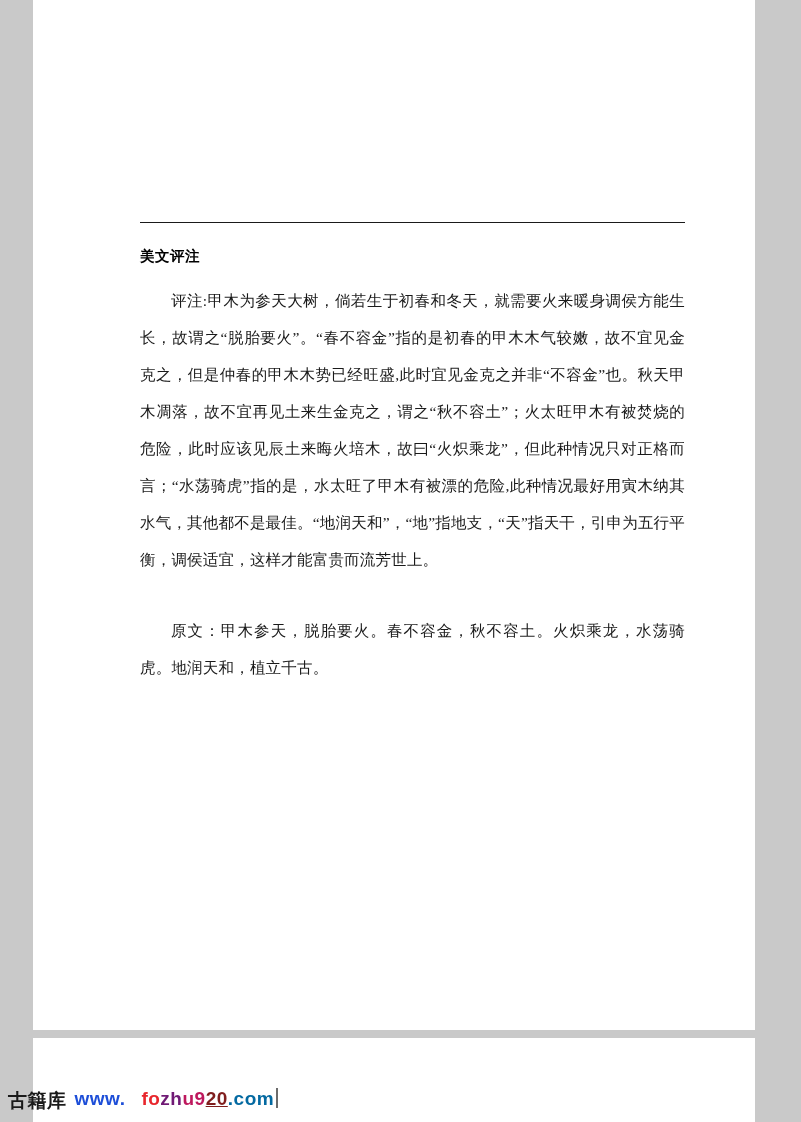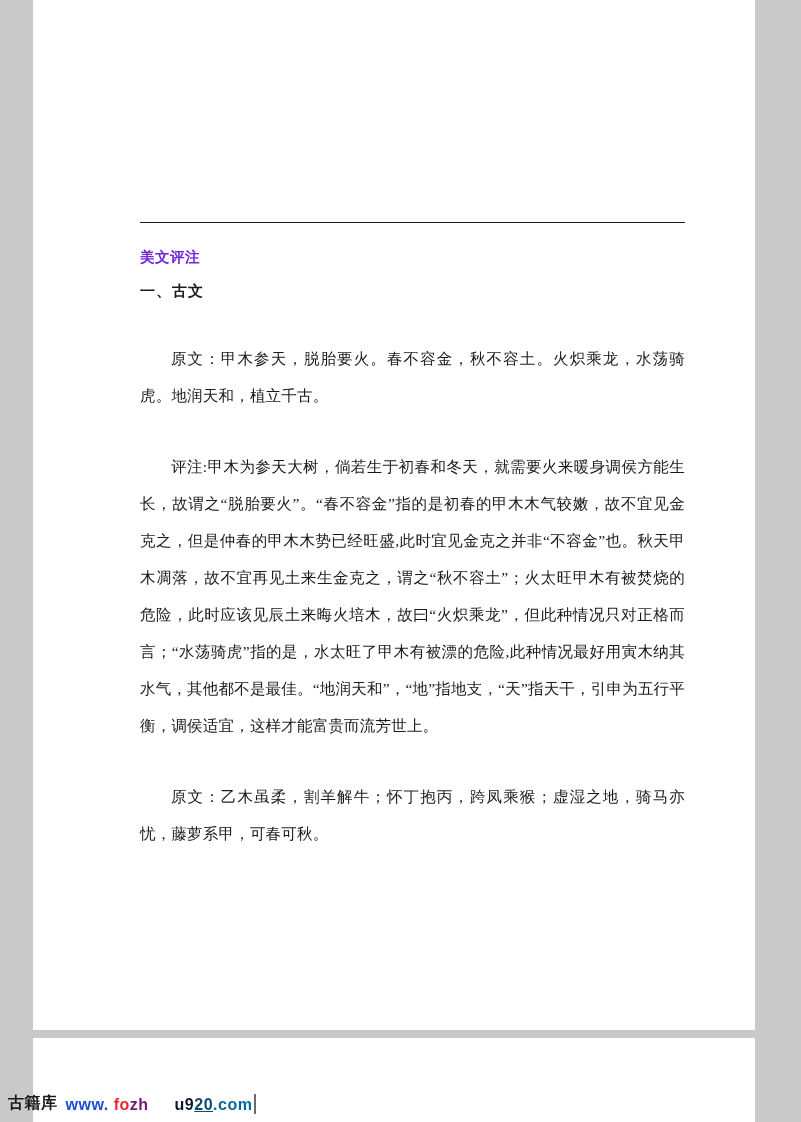--- a/index.html
+++ b/index.html
@@ -37,24 +37,24 @@
     top: 222px;
     width: 545px;
   }
   .rule {
     width: 545px;
     height: 0;
     border-top: 1.5px solid #1a1a1a;
     margin: 0 0 26px 0;
   }
   .section-title {
-    font-family: Liberation Serif, serif;
+    font-family: Liberation Mono, monospace;
     font-weight: bold;
     font-size: 14.5px;
-    color: #6d28d9;
+    color: #000000;
     letter-spacing: 0.5px;
     margin: 0 0 16px 0;
     line-height: 1.2;
   }
   .subsection {
     font-size: 15px;
     color: #1a1a1a;
     letter-spacing: 1px;
     margin: 0 0 38px 0;
     line-height: 1.3;
@@ -70,60 +70,58 @@
   }
   .para.last {
     margin-bottom: 0;
   }
   
   .watermark {
     position: absolute;
     left: 8px;
     bottom: 8px;
     display: flex;
-    align-items: flex-end;
+    align-items: flex-start;
     font-family: "Liberation Sans", "DejaVu Sans", sans-serif;
     font-weight: bold;
-    font-size: 16px;
+    font-size: 19px;
     letter-spacing: 0.5px;
     white-space: nowrap;
   }
   .wm-lib {
     color: #1a1a1a;
     margin-right: 8px;
   }
   .wm-www {
     color: #1d4ed8;
     margin-right: 5px;
   }
-  .wm-d1 { color: #e8262c; }
+  .wm-d1 { color: #e8262c; margin-left: 11px; }
   .wm-d2 { color: #701a75; }
-  .wm-d3 { color: #0f172a; margin-left: 26px; }
-  .wm-d4 { color: #0c4a6e; text-decoration: underline; }
+  .wm-d3 { color: #be185d; }
+  .wm-d4 { color: #7f1d1d; text-decoration: underline; }
   .wm-dom { color: #0369a1; }
   .wm-cursor {
     display: inline-block;
     width: 2px;
     height: 20px;
     background: #6b6b6b;
     margin-left: 2px;
     vertical-align: middle;
   }
 </style>
 </head>
 <body>
 
 <div class="page">
   <div class="content">
     <div class="rule"></div>
     <h1 class="section-title">美文评注</h1>
-    <h2 class="subsection">一、古文</h2>
+    <p class="para">评注:甲木为参天大树，倘若生于初春和冬天，就需要火来暖身调侯方能生长，故谓之“脱胎要火”。“春不容金”指的是初春的甲木木气较嫩，故不宜见金克之，但是仲春的甲木木势已经旺盛,此时宜见金克之并非“不容金”也。秋天甲木凋落，故不宜再见土来生金克之，谓之“秋不容土”；火太旺甲木有被焚烧的危险，此时应该见辰土来晦火培木，故曰“火炽乘龙”，但此种情况只对正格而言；“水荡骑虎”指的是，水太旺了甲木有被漂的危险,此种情况最好用寅木纳其水气，其他都不是最佳。“地润天和”，“地”指地支，“天”指天干，引申为五行平衡，调侯适宜，这样才能富贵而流芳世上。</p>
     <p class="para">原文：甲木参天，脱胎要火。春不容金，秋不容土。火炽乘龙，水荡骑虎。地润天和，植立千古。</p>
-    <p class="para">评注:甲木为参天大树，倘若生于初春和冬天，就需要火来暖身调侯方能生长，故谓之“脱胎要火”。“春不容金”指的是初春的甲木木气较嫩，故不宜见金克之，但是仲春的甲木木势已经旺盛,此时宜见金克之并非“不容金”也。秋天甲木凋落，故不宜再见土来生金克之，谓之“秋不容土”；火太旺甲木有被焚烧的危险，此时应该见辰土来晦火培木，故曰“火炽乘龙”，但此种情况只对正格而言；“水荡骑虎”指的是，水太旺了甲木有被漂的危险,此种情况最好用寅木纳其水气，其他都不是最佳。“地润天和”，“地”指地支，“天”指天干，引申为五行平衡，调侯适宜，这样才能富贵而流芳世上。</p>
-    <p class="para last">原文：乙木虽柔，割羊解牛；怀丁抱丙，跨凤乘猴；虚湿之地，骑马亦忧，藤萝系甲，可春可秋。</p>
   </div>
 </div>
 
 <div class="page-next"></div>
 
 <div class="watermark">
   <span class="wm-lib">古籍库</span>
   <span class="wm-www">www.</span>
   <span class="wm-d1">fo</span>
   <span class="wm-d2">zh</span>

